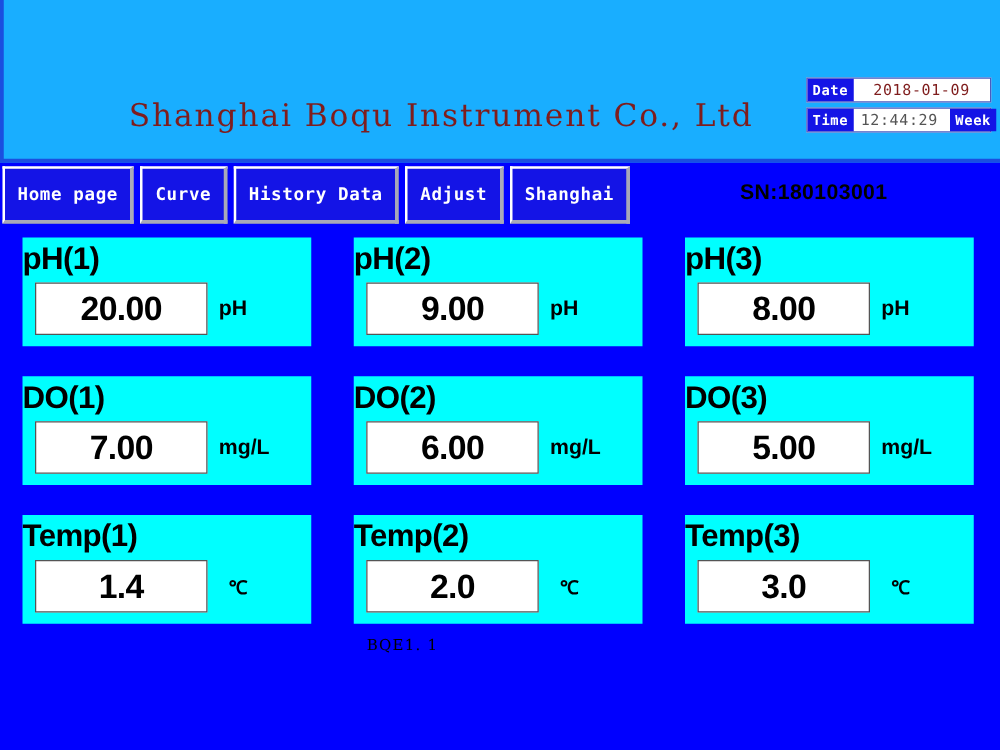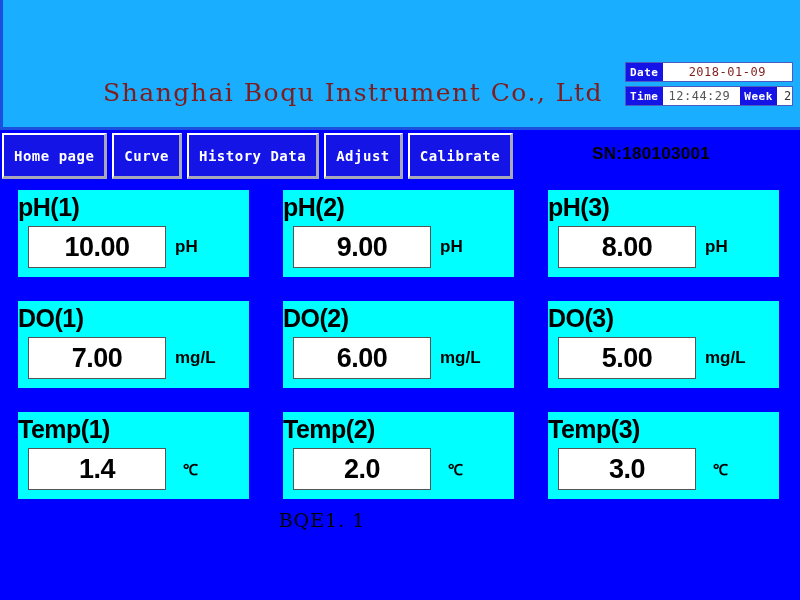--- a/index.html
+++ b/index.html
@@ -47,20 +47,21 @@
     width: 168px;
   }
   .dt-row {
     display: flex;
     align-items: stretch;
     background: #ffffff;
     border: 1px solid #4b5bbf;
     height: 20px;
     margin-bottom: 4px;
     box-sizing: border-box;
+    margin-left: 20px;
   }
   .dt-chip {
     background: #1414e6;
     color: #ffffff;
     font-family: "DejaVu Sans Mono", "Liberation Mono", monospace;
     font-size: 11px;
     font-weight: bold;
     padding: 0 4px;
     display: flex;
     align-items: center;
@@ -193,21 +194,21 @@
   }
 
   
   #footer-version {
     position: absolute;
     left: 0;
     top: 509px;
     width: 644px;
     text-align: center;
     font-family: "DejaVu Serif", "Liberation Serif", serif;
-    font-size: 19px;
+    font-size: 12px;
     color: #000000;
     letter-spacing: 1px;
   }
 </style>
 </head>
 <body>
 
 <div id="screen">
 
   <div id="banner">
@@ -225,30 +226,30 @@
         <div class="dt-val dt-week-val">2</div>
       </div>
     </div>
   </div>
 
   <div id="navbar">
       <div class="nav-btn">Home page</div>
       <div class="nav-btn">Curve</div>
       <div class="nav-btn">History Data</div>
       <div class="nav-btn">Adjust</div>
-      <div class="nav-btn">Calibrate</div>
+      <div class="nav-btn">Shanghai</div>
     </div>
 
   <div id="sn-label">SN:180103001</div>
 
   <div id="grid">
       <div class="panel">
         <div class="panel-title">pH(1)</div>
         <div class="panel-readout">
-          <div class="value-box">10.00</div>
+          <div class="value-box">20.00</div>
           <div class="unit">pH</div>
         </div>
       </div>
       <div class="panel">
         <div class="panel-title">pH(2)</div>
         <div class="panel-readout">
           <div class="value-box">9.00</div>
           <div class="unit">pH</div>
         </div>
       </div>

